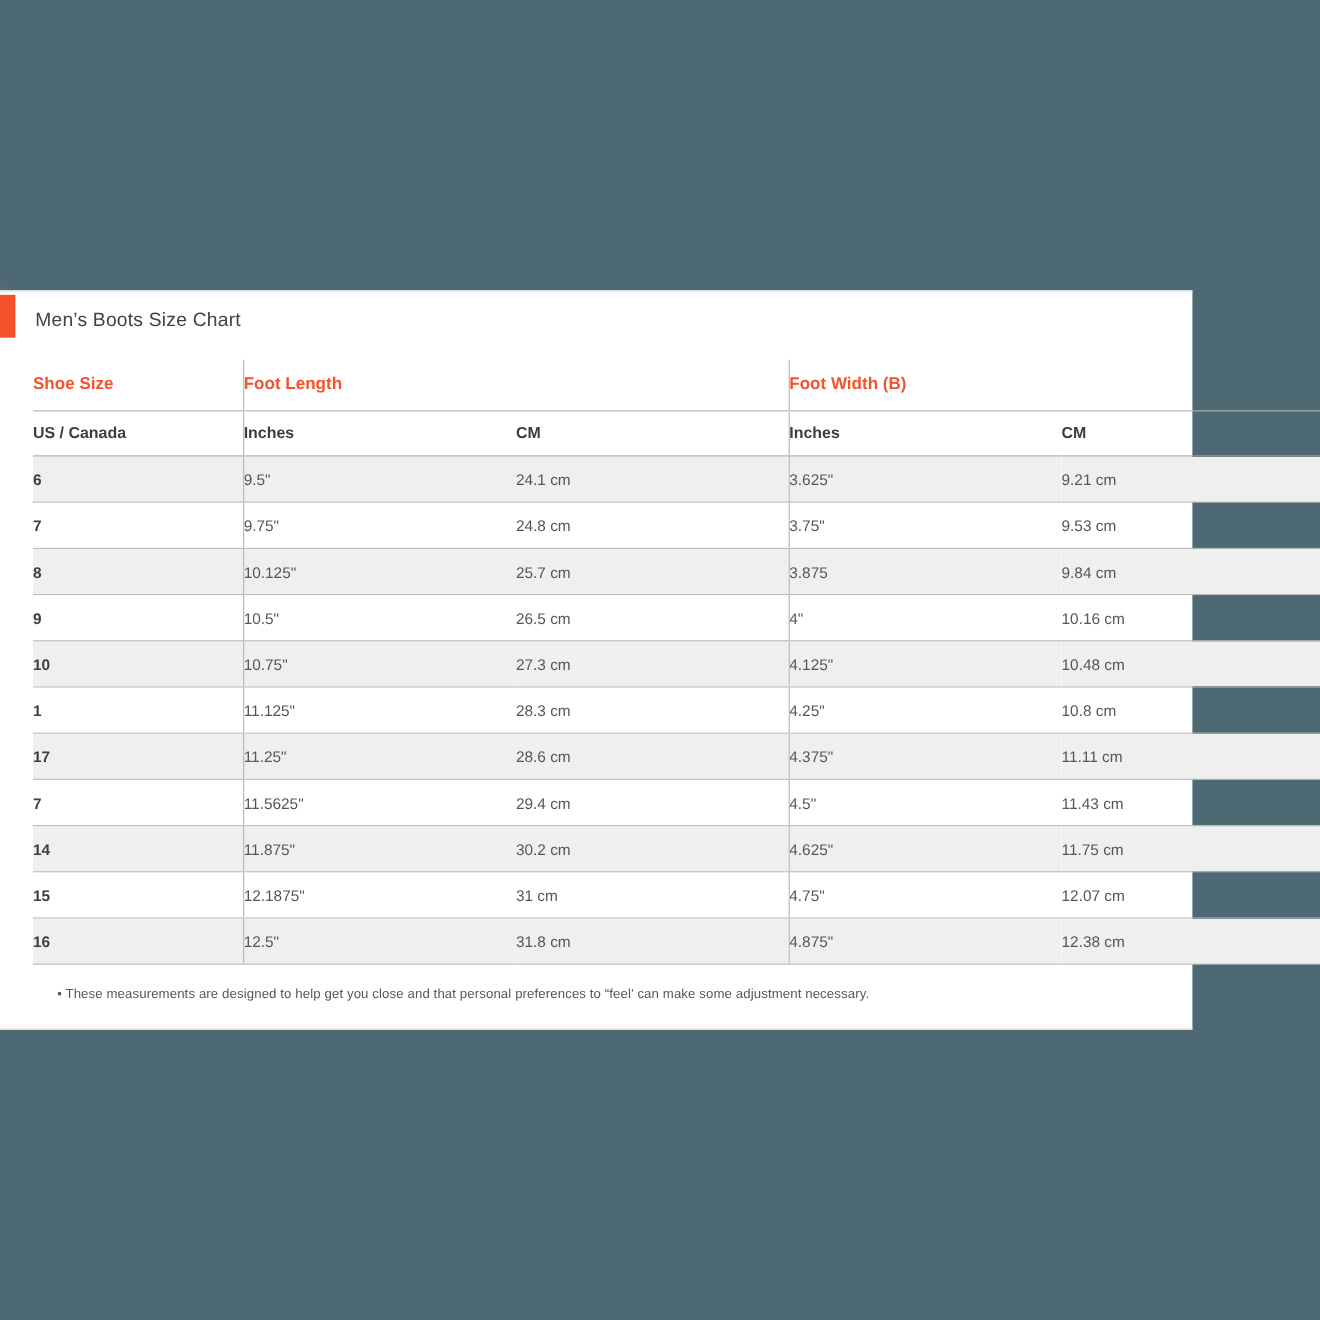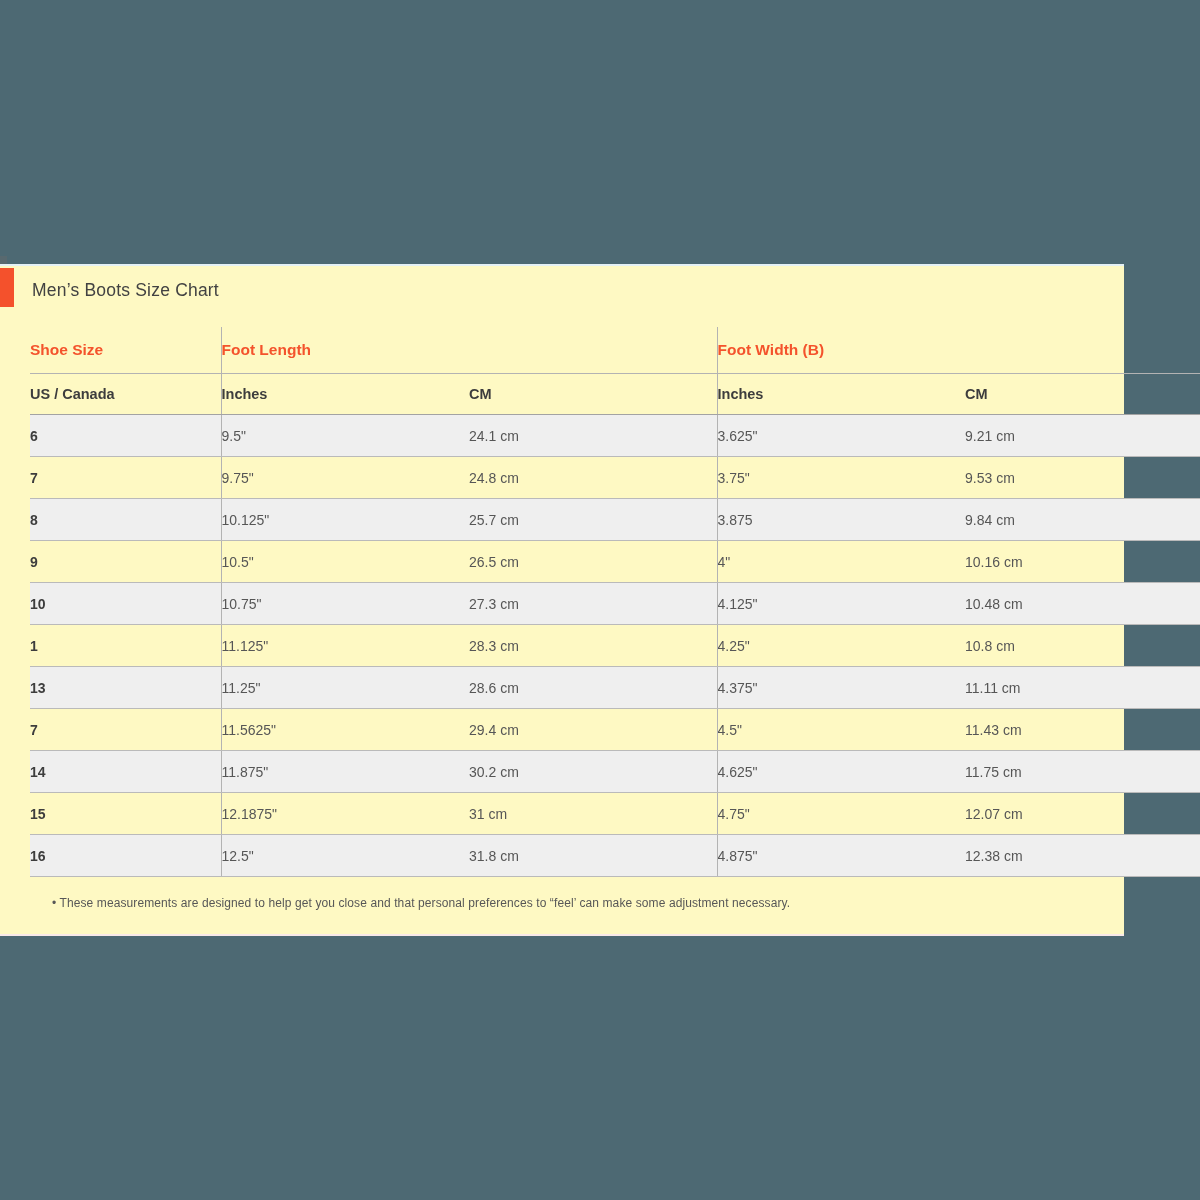--- a/index.html
+++ b/index.html
@@ -21,24 +21,23 @@
     width: 7px;
     height: 9px;
     background: #58696f;
   }
   .panel {
     position: absolute;
     left: 0;
     top: 264px;
     width: 1084px;
     height: 668px;
-    background: #fef9c3;
+    background: #ffffff;
     border-top: 2px solid #e4f1f5;
     border-bottom: 2px solid #f9e9e9;
-    padding-left: 40px;
   }
   .accent-bar {
     position: absolute;
     left: 0;
     top: 2px;
     width: 14px;
     height: 39px;
     background: #f4512c;
   }
   .page-title {
@@ -176,21 +175,21 @@
             <td class="c4 pad-col">10.48 cm</td>
           </tr>
           <tr>
             <td class="c0 pad-first">1</td>
             <td class="c1 pad-col vline">11.125"</td>
             <td class="c2 pad-col">28.3 cm</td>
             <td class="c3 pad-col vline">4.25"</td>
             <td class="c4 pad-col">10.8 cm</td>
           </tr>
           <tr>
-            <td class="c0 pad-first">13</td>
+            <td class="c0 pad-first">17</td>
             <td class="c1 pad-col vline">11.25"</td>
             <td class="c2 pad-col">28.6 cm</td>
             <td class="c3 pad-col vline">4.375"</td>
             <td class="c4 pad-col">11.11 cm</td>
           </tr>
           <tr>
             <td class="c0 pad-first">7</td>
             <td class="c1 pad-col vline">11.5625"</td>
             <td class="c2 pad-col">29.4 cm</td>
             <td class="c3 pad-col vline">4.5"</td>

